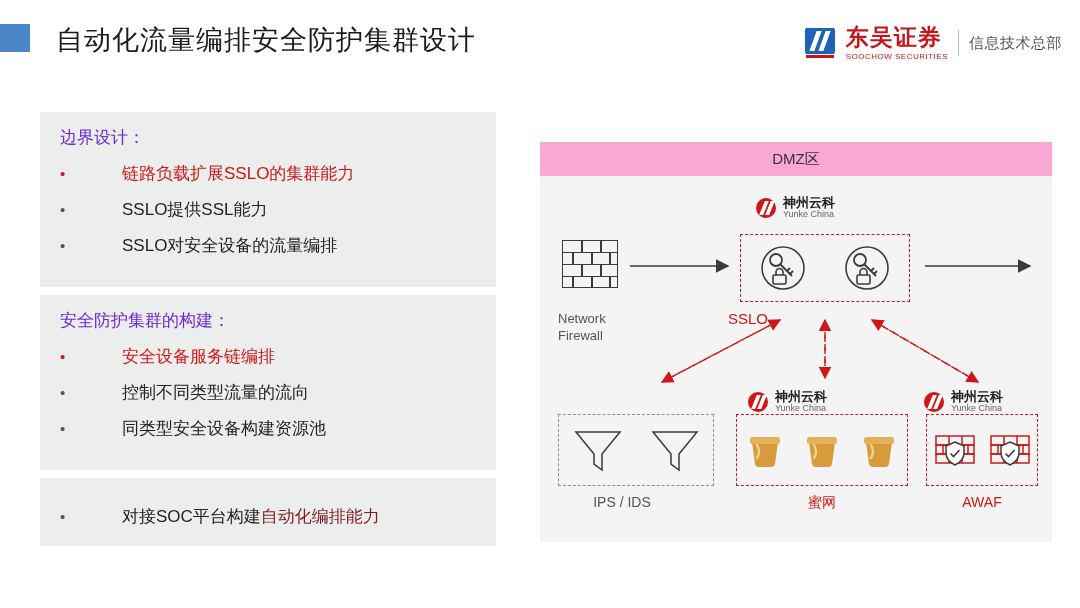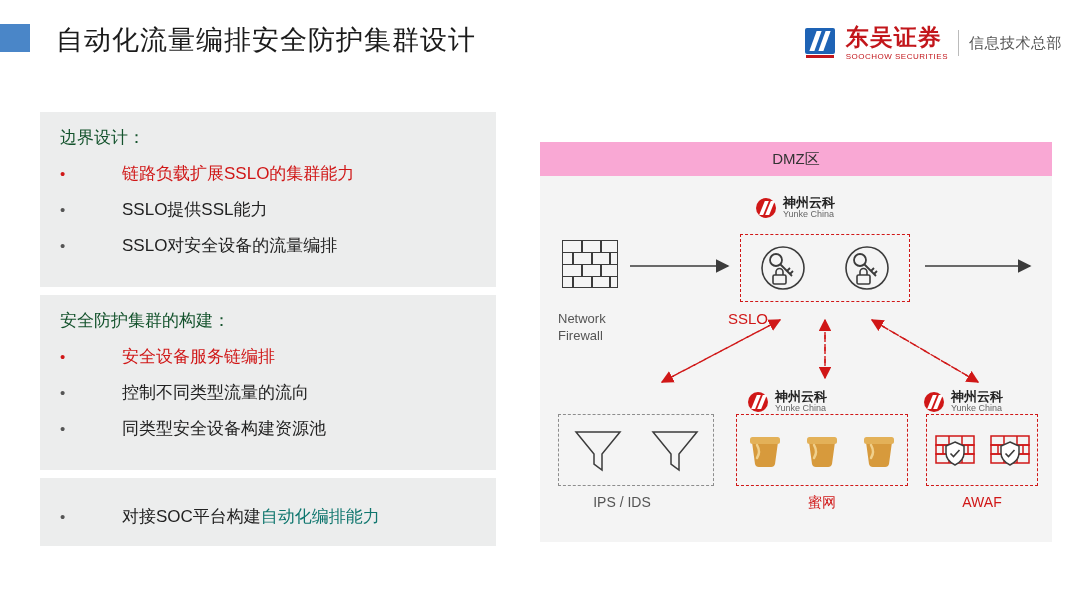--- a/index.html
+++ b/index.html
@@ -106,41 +106,41 @@
     top: 112px;
     width: 456px;
   }
   .block {
     background: #eceded;
     padding: 14px 20px 16px 20px;
     margin-bottom: 8px;
   }
   .block-title {
     font-size: 17px;
-    color: #14532d;
+    color: #6d28d9;
     margin-bottom: 12px;
   }
   .bullet-row {
     display: flex;
     align-items: flex-start;
     margin: 14px 0;
     font-size: 17px;
   }
   .bullet-dot {
     width: 14px;
     flex: 0 0 14px;
     color: #555;
     font-size: 15px;
     line-height: 22px;
   }
   .bullet-dot.red { color: #d01717; }
   .bullet-text { line-height: 22px; color: #222; margin-left: 48px; }
   .bullet-text.red { color: #d01717; }
   .block.last .bullet-row { margin-bottom: 2px; }
-  .inline-red { color: #0f766e; }
+  .inline-red { color: #7f1d1d; }
 
   
   .diagram {
     position: absolute;
     left: 540px;
     top: 142px;
     width: 512px;
     height: 400px;
     background: #f4f4f4;
   }

